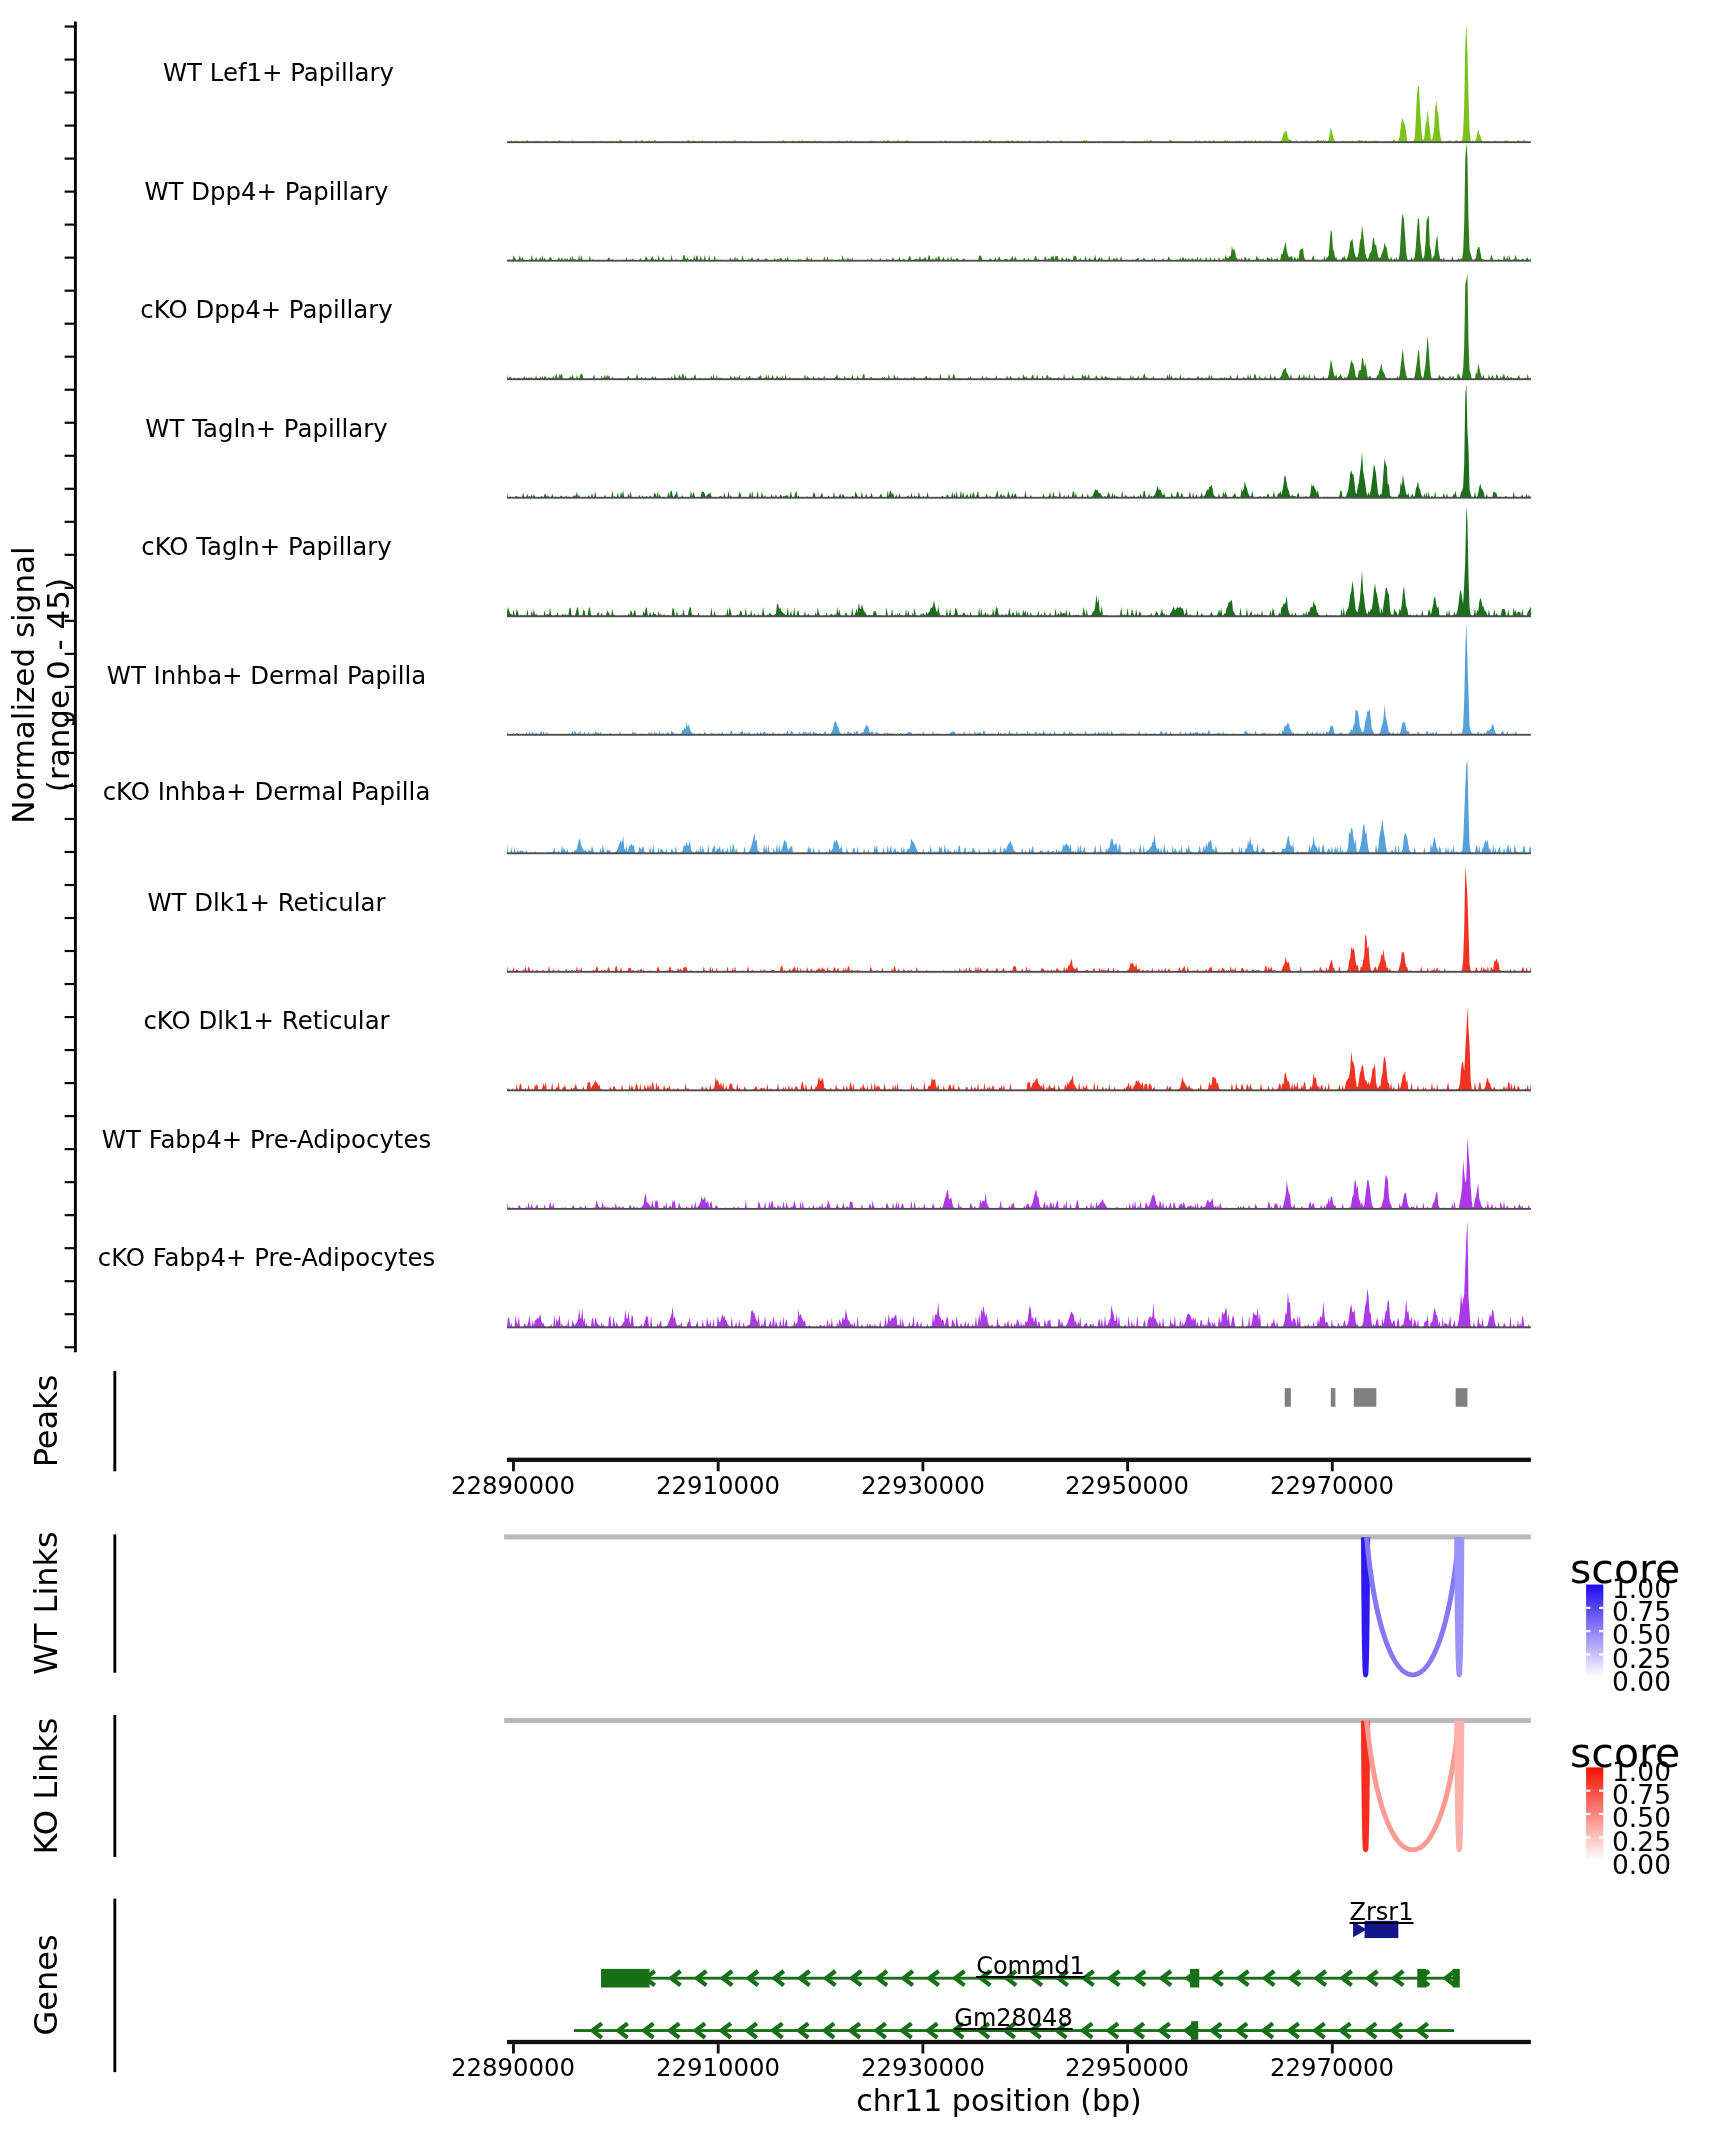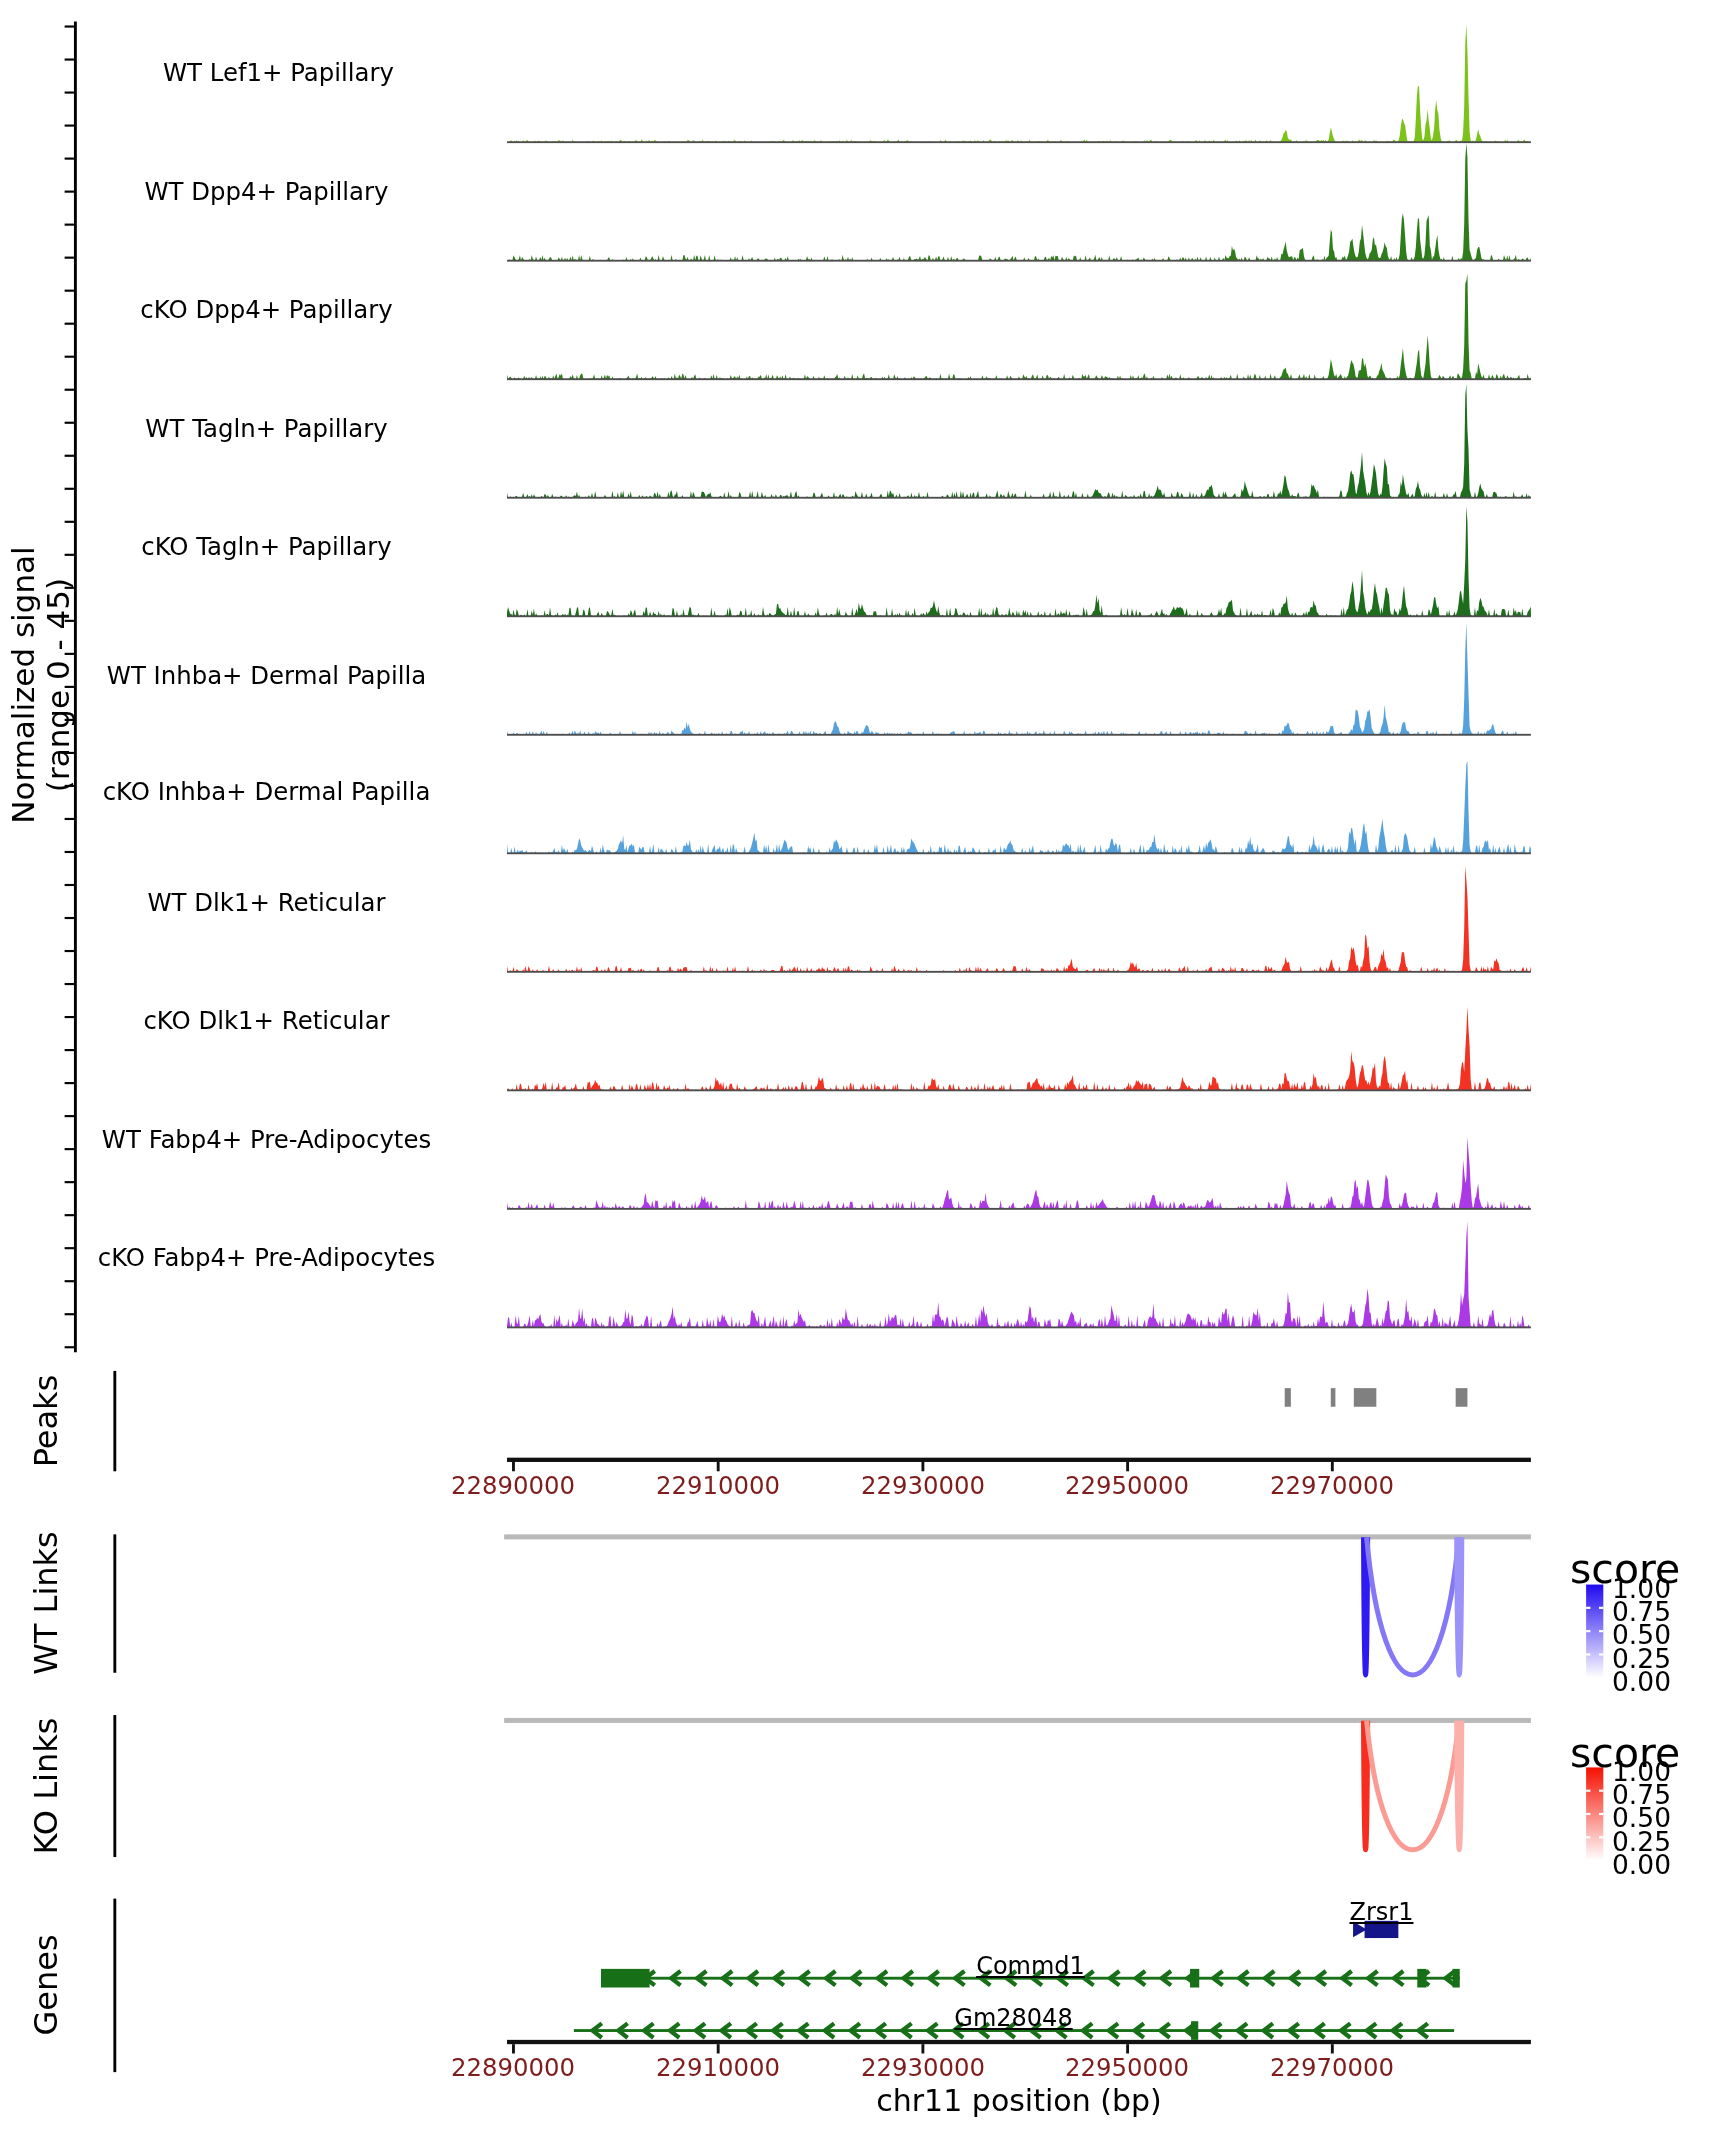--- a/index.html
+++ b/index.html
@@ -4,21 +4,21 @@
 <style>
   html,body{margin:0;padding:0;background:#fff;}
   .figure{position:relative;width:1721px;height:2151px;background:#fff;overflow:hidden;
           font-family:"DejaVu Sans", sans-serif;}
   svg{position:absolute;left:0;top:0;}
   .txt{position:absolute;color:#000;white-space:nowrap;}
   .rot{transform:rotate(-90deg);transform-origin:center center;text-align:center;}
   .ylab{font-size:31px;line-height:35px;text-align:center;}
   .seclab{font-size:32px;}
   .tracklab{font-size:24.4px;text-align:center;}
-  .ticklab{font-size:24.4px;color:#7f1d1d;text-align:center;}
+  .ticklab{font-size:24.4px;color:#000000;text-align:center;}
   .scoretitle{font-size:41px;text-align:center;}
   .legnum{font-size:26.5px;color:#000;text-align:left;}
   .genelab{font-size:24px;text-align:center;text-decoration:underline;}
   .xlab{font-size:30px;text-align:center;}
 </style>
 </head>
 <body>
 
 <div class="figure">
   <svg id="gfx" width="1721" height="2151" viewBox="0 0 2400 3000">
@@ -221,21 +221,21 @@
   </div>
 
   <div class="txt rot seclab" style="left:-63px;top:1403px;width:215px;height:36px;">Peaks</div>
   <div class="txt rot seclab" style="left:-63px;top:1585px;width:215px;height:36px;">WT Links</div>
   <div class="txt rot seclab" style="left:-63px;top:1768px;width:215px;height:36px;">KO Links</div>
   <div class="txt rot seclab" style="left:-63px;top:1967px;width:215px;height:36px;">Genes</div>
 
   <div class="txt scoretitle" style="left:1570px;top:1545px;width:104px;">score</div>
   <div class="txt scoretitle" style="left:1570px;top:1729px;width:104px;">score</div>
 
-  <div class="txt xlab" style="left:804px;top:2083px;width:430px;">chr11 position (bp)</div>
+  <div class="txt xlab" style="left:784px;top:2083px;width:430px;">chr11 position (bp)</div>
 
   <div id="track-labels">
       <div class="txt tracklab" style="left: 92px; top: 58px; width: 373px;">WT Lef1+ Papillary</div>
       <div class="txt tracklab" style="left: 80px; top: 177px; width: 373px;">WT Dpp4+ Papillary</div>
       <div class="txt tracklab" style="left: 80px; top: 295px; width: 373px;">cKO Dpp4+ Papillary</div>
       <div class="txt tracklab" style="left: 80px; top: 414px; width: 373px;">WT Tagln+ Papillary</div>
       <div class="txt tracklab" style="left: 80px; top: 532px; width: 373px;">cKO Tagln+ Papillary</div>
       <div class="txt tracklab" style="left: 80px; top: 614px; width: 373px; margin-top: 47px;">WT Inhba+ Dermal Papilla</div>
       <div class="txt tracklab" style="left: 80px; top: 769px; width: 373px; margin-top: 8px;">cKO Inhba+ Dermal Papilla</div>
       <div class="txt tracklab" style="left: 80px; top: 888px; width: 373px;">WT Dlk1+ Reticular</div>

